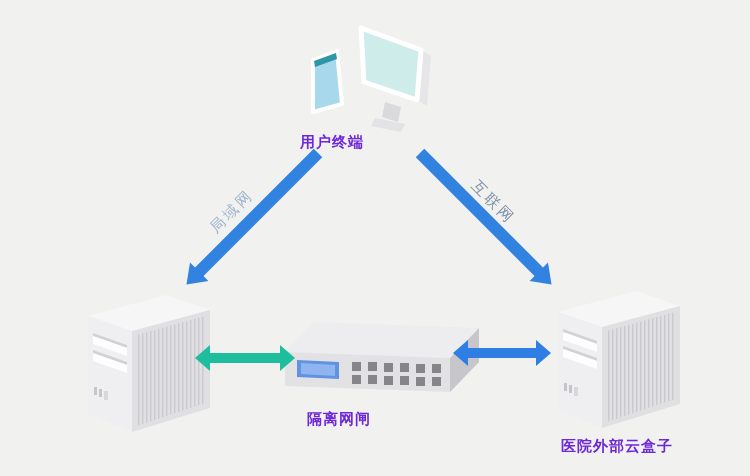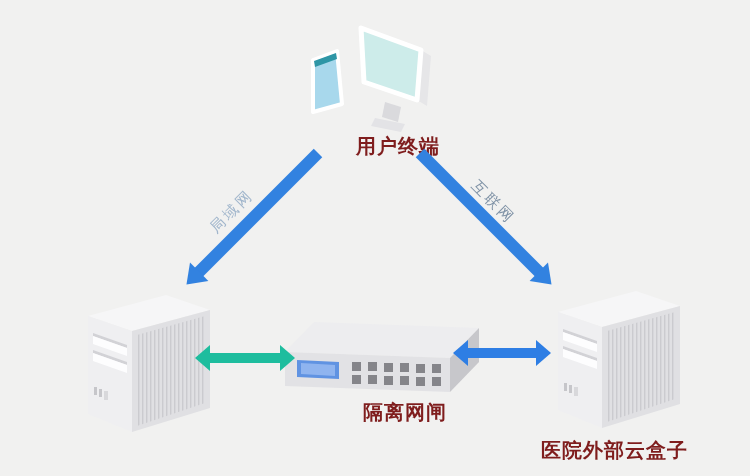--- a/index.html
+++ b/index.html
@@ -3,22 +3,22 @@
 <meta charset="utf-8">
 <style>
   html,body{margin:0;padding:0;}
   body{font-family:"Liberation Sans","DejaVu Sans",sans-serif;}
   #stage{position:relative;width:750px;height:476px;background:#f1f1f0;overflow:hidden;}
 
   .dev{position:absolute;}
 
   .node-label{
     position:absolute;
-    font-size:20px;font-weight:700;color:#7f1d1d;
-    text-align:right;letter-spacing:1px;white-space:nowrap;
+    font-size:15px;font-weight:700;color:#6d28d9;
+    text-align:left;letter-spacing:1px;white-space:nowrap;
   }
 
   .link-label{
     position:absolute;width:96px;text-align:center;
     font-size:15px;font-weight:400;letter-spacing:3px;white-space:nowrap;
   }
   .link-label.lan{left:184px;top:202px;color:#a1b6cc;transform:rotate(-45deg);}
   .link-label.inet{left:445px;top:193px;color:#7f92a6;transform:rotate(45deg);}
 
   
@@ -112,42 +112,42 @@
       <rect x="134" y="52" width="9" height="9"></rect>
         <rect x="150" y="52" width="9" height="9"></rect>
       <rect x="70" y="63" width="9" height="9"></rect>
         <rect x="86" y="63" width="9" height="9"></rect>
       <rect x="102" y="64" width="9" height="9"></rect>
         <rect x="118" y="64" width="9" height="9"></rect>
       <rect x="134" y="65" width="9" height="9"></rect>
         <rect x="150" y="65" width="9" height="9"></rect>
     </g>
   </svg>
-  <div class="node-label" style="left:307px;top:399px;width:140px">隔离网闸</div>
+  <div class="node-label" style="left:307px;top:410px;width:140px">隔离网闸</div>
 
   <svg class="dev" style="left:552px;top:280px" width="134" height="150" viewBox="0 0 134 150">
     <defs>
       <pattern id="vents-r" patternUnits="userSpaceOnUse" width="4" height="4">
         <rect width="4" height="4" fill="#e0e0e3"></rect>
         <rect width="1.4" height="4" fill="#cbcbcf"></rect>
       </pattern>
     </defs>
     <polygon points="6,32 84,11 128,26 50,47" fill="#f6f6f7"></polygon>
     <polygon points="6,32 50,47 50,148 6,130" fill="#efeff1"></polygon>
     <polygon points="50,47 128,26 128,124 50,148" fill="#e0e0e3"></polygon>
     <polygon points="55,51 123,32 123,119 55,142" fill="url(#vents-r)"></polygon>
     <polygon points="11,49 45,61 45,64 11,52" fill="#d2d2d6"></polygon>
     <polygon points="11,52 45,64 45,72 11,60" fill="#fdfdfe"></polygon>
     <polygon points="11,66 45,78 45,81 11,69" fill="#d2d2d6"></polygon>
     <polygon points="11,69 45,81 45,89 11,77" fill="#fdfdfe"></polygon>
     <rect x="12" y="103" width="3" height="8" fill="#c6c6ca"></rect>
     <rect x="17" y="105" width="3" height="8" fill="#c6c6ca"></rect>
     <rect x="22" y="107" width="4" height="9" fill="#d8d8db"></rect>
   </svg>
-  <div class="node-label" style="left:528px;top:437px;width:160px">医院外部云盒子</div>
+  <div class="node-label" style="left:561px;top:437px;width:160px">医院外部云盒子</div>
 
   <div class="dbl-arrow teal">
     <div class="hl"></div>
       <div class="sh"></div>
       <div class="hr"></div>
   </div>
   <div class="dbl-arrow blue">
     <div class="hl"></div>
       <div class="sh"></div>
       <div class="hr"></div>

